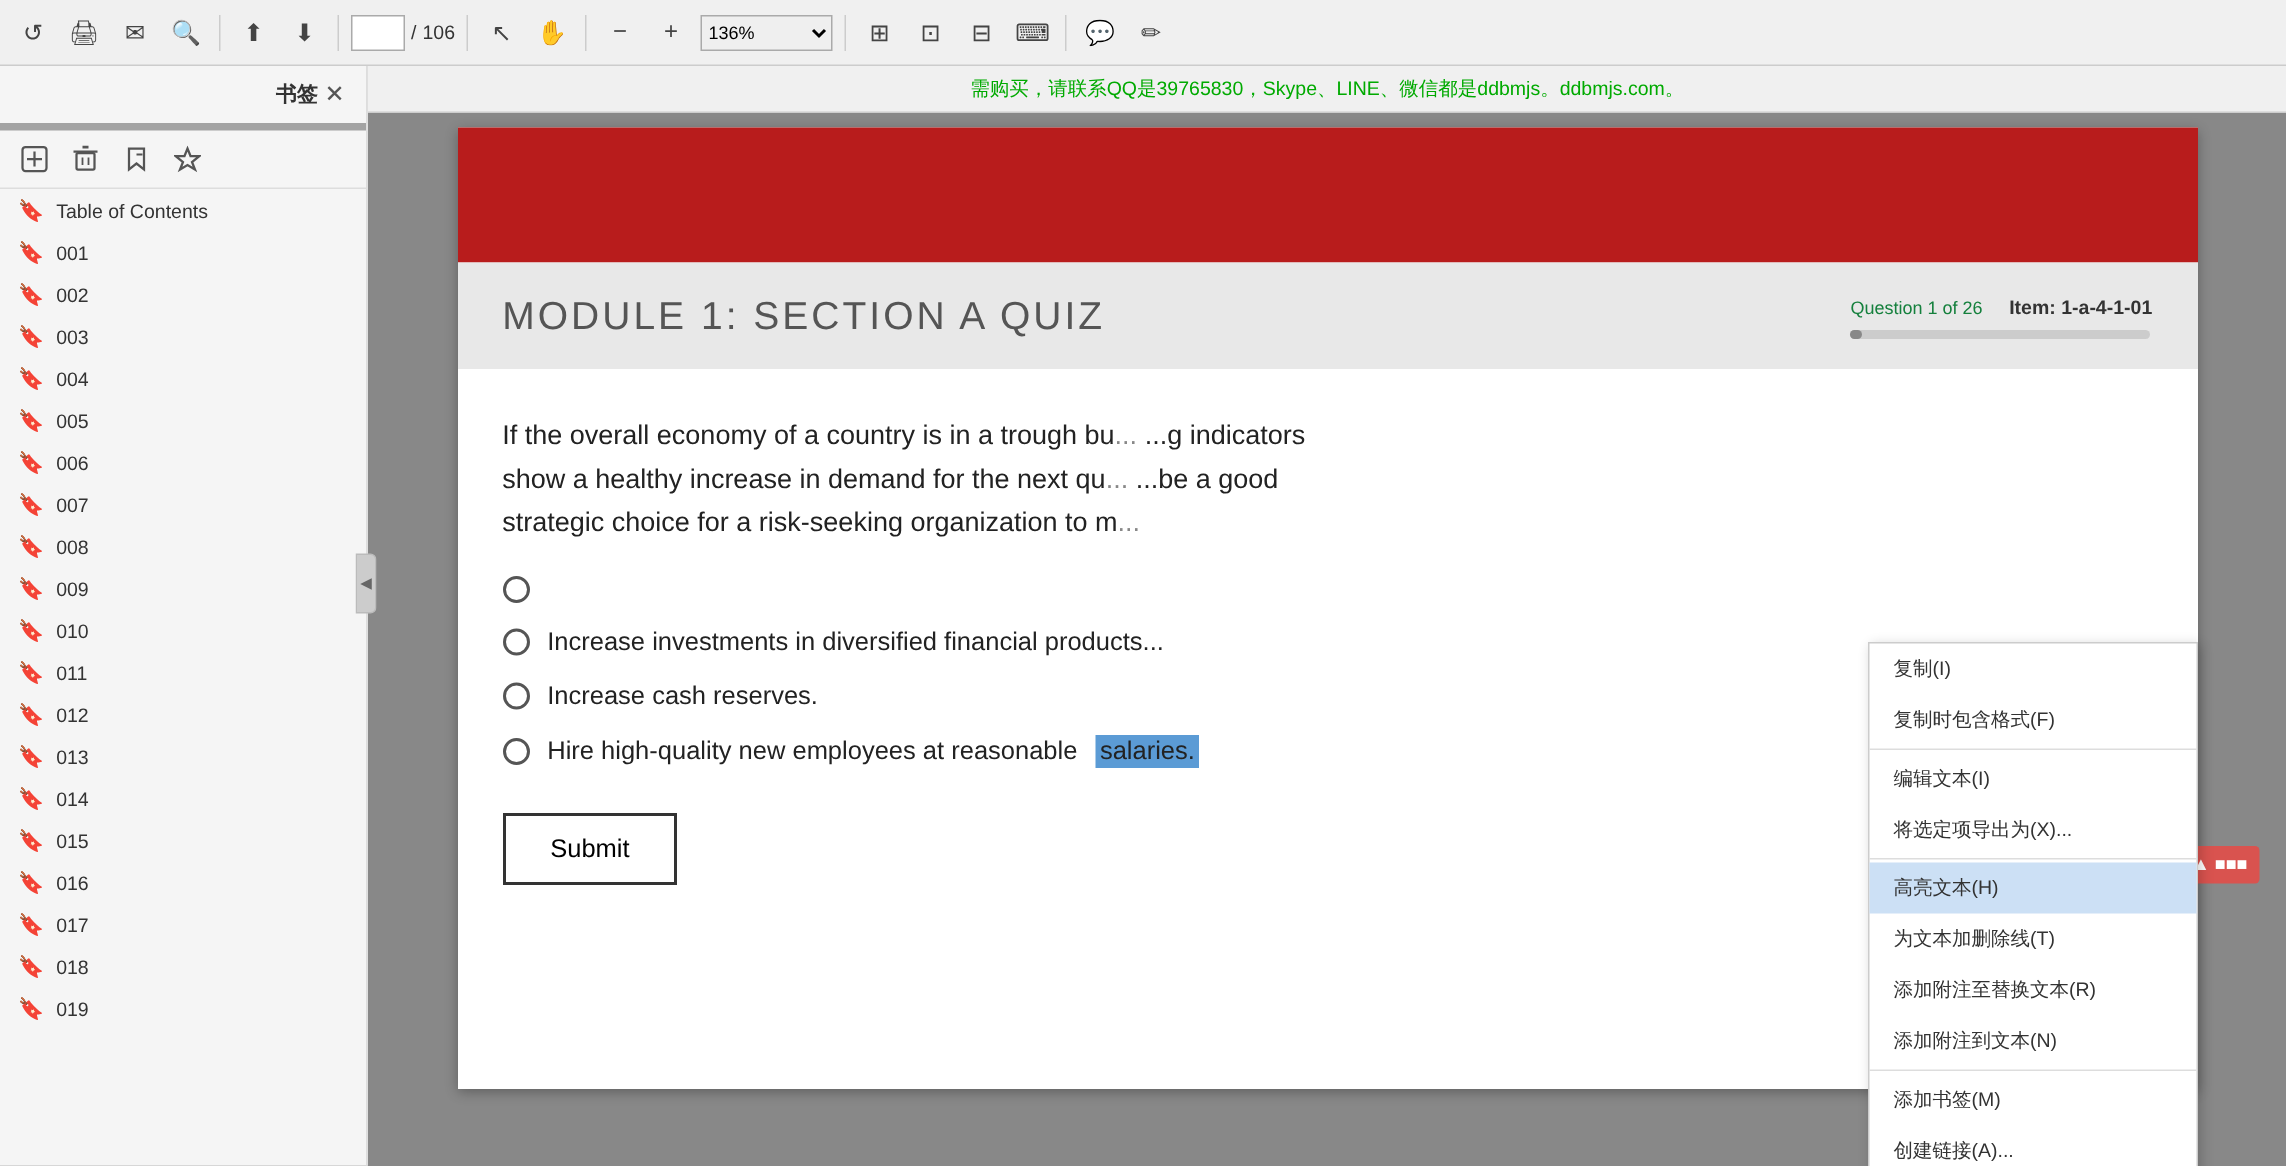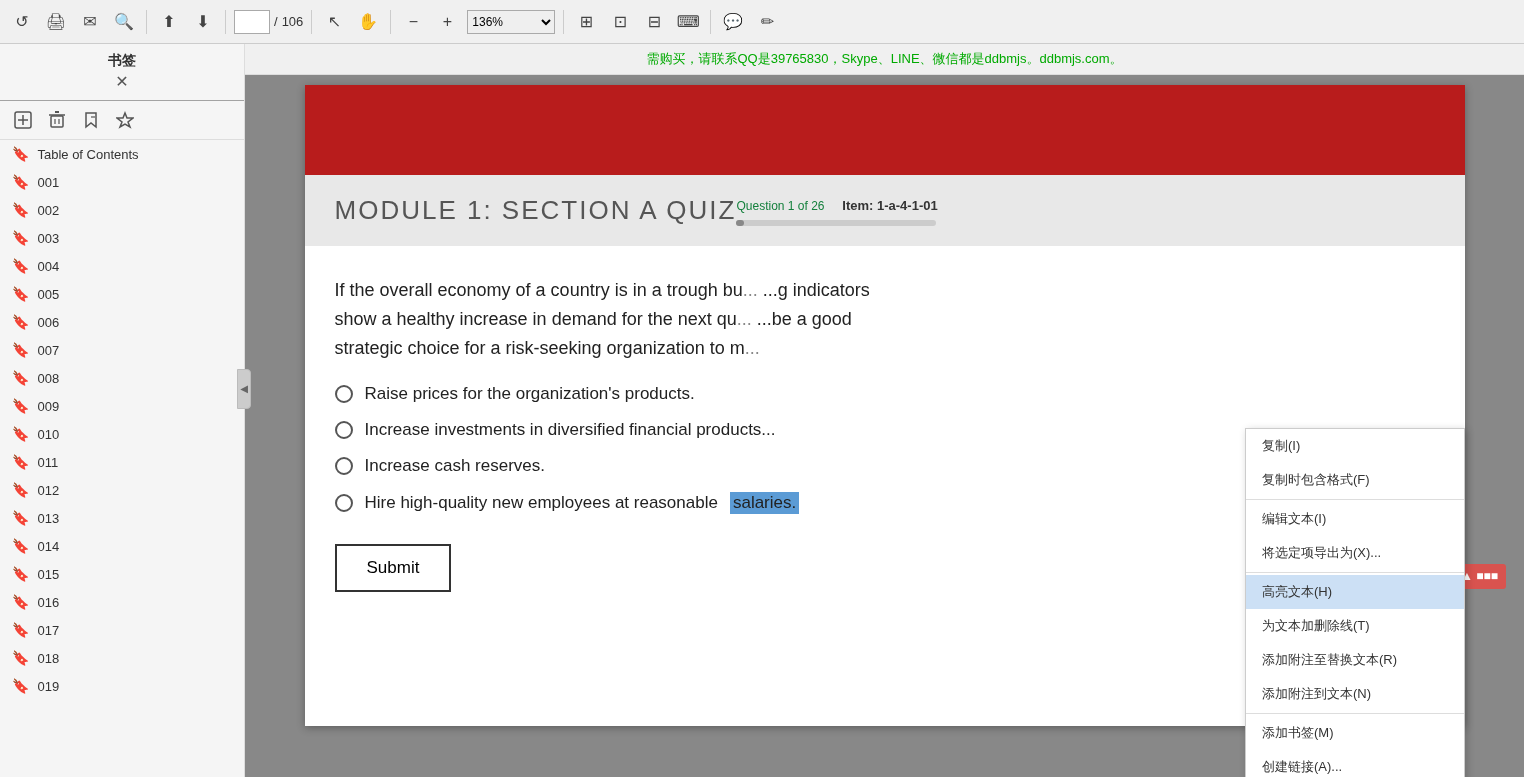--- a/index.html
+++ b/index.html
@@ -58,22 +58,21 @@
       border-right: 1px solid #ddd;
       display: flex;
       flex-direction: column;
       flex-shrink: 0;
     }
     .sidebar-header {
       display: flex;
       align-items: center;
       justify-content: flex-end;
       padding: 8px 10px;
-      border-bottom: 1px solid #a3a3a3;
-      flex-direction: column;
+      border-bottom: 5px solid #a3a3a3;
     }
     .sidebar-title {
       font-size: 14px;
       font-weight: bold;
       color: #333;
     }
     .sidebar-close-btn {
       width: 22px; height: 22px;
       background: none;
       border: none;
@@ -182,20 +181,21 @@
     .pdf-red-banner {
       height: 90px;
       background: #b81c1c;
     }
 
     .pdf-section-header {
       background: #e8e8e8;
       padding: 20px 30px;
       display: flex;
       align-items: center;
+      justify-content: space-between;
     }
     .pdf-module-title {
       font-size: 26px;
       color: #555;
       letter-spacing: 2px;
       font-weight: normal;
     }
     .pdf-question-info {
       text-align: right;
     }
@@ -493,21 +493,20 @@
       <div class="pdf-content">
         <p class="pdf-question-text">
           If the overall economy of a country is in a trough bu<span style="color:#888">...</span> ...g indicators<br>
           show a healthy increase in demand for the next qu<span style="color:#888">...</span> ...be a good<br>
           strategic choice for a risk-seeking organization to m<span style="color:#888">...</span>
         </p>
 
         <div class="pdf-options">
           <div class="pdf-option">
             <div class="pdf-option-radio"></div>
-            <span>Raise prices for the organization's products.</span>
           </div>
           <div class="pdf-option">
             <div class="pdf-option-radio"></div>
             <span>Increase investments in diversified financial products...</span>
           </div>
           <div class="pdf-option">
             <div class="pdf-option-radio"></div>
             <span>Increase cash reserves.</span>
           </div>
           <div class="pdf-option">

